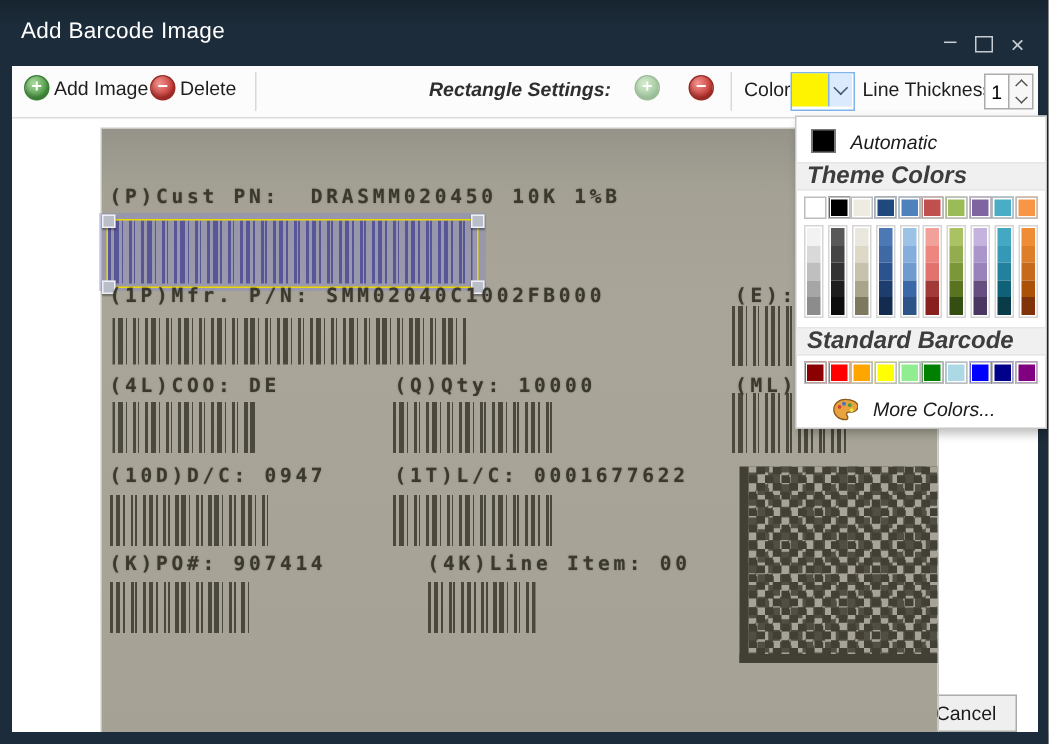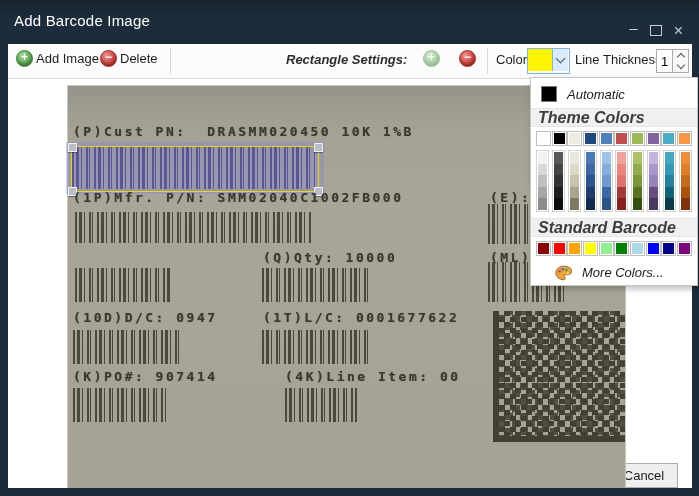--- a/index.html
+++ b/index.html
@@ -123,20 +123,21 @@
     <div class="handle" style="left:0px;top:57px;"></div>
     <div class="handle" style="left:246px;top:57px;"></div>
     <div class="handle" style="left:0px;top:101px;"></div>
     <div class="handle" style="left:246px;top:101px;"></div>
 
     <div class="ptext" style="left:5px;top:104px;">(1P)Mfr. P/N: SMM02040C1002FB000</div>
     <div class="ptext" style="left:422px;top:104px;">(E):</div>
     <div class="bc" style="left:7px;top:126px;width:237px;height:31px;"></div>
     <div class="bc" style="left:420px;top:118px;width:52px;height:40px;"></div>
 
+    <div class="ptext" style="left:5px;top:164px;">(4L)COO: DE</div>
     <div class="ptext" style="left:195px;top:164px;">(Q)Qty: 10000</div>
     <div class="ptext" style="left:422px;top:164px;">(ML)</div>
     <div class="bc" style="left:7px;top:182px;width:95px;height:34px;"></div>
     <div class="bc" style="left:194px;top:182px;width:106px;height:34px;"></div>
     <div class="bc" style="left:420px;top:176px;width:80px;height:40px;"></div>
 
     <div class="ptext" style="left:5px;top:224px;">(10D)D/C: 0947</div>
     <div class="ptext" style="left:195px;top:224px;">(1T)L/C: 0001677622</div>
     <div class="bc" style="left:5px;top:244px;width:107px;height:34px;"></div>
     <div class="bc" style="left:194px;top:244px;width:110px;height:34px;"></div>

